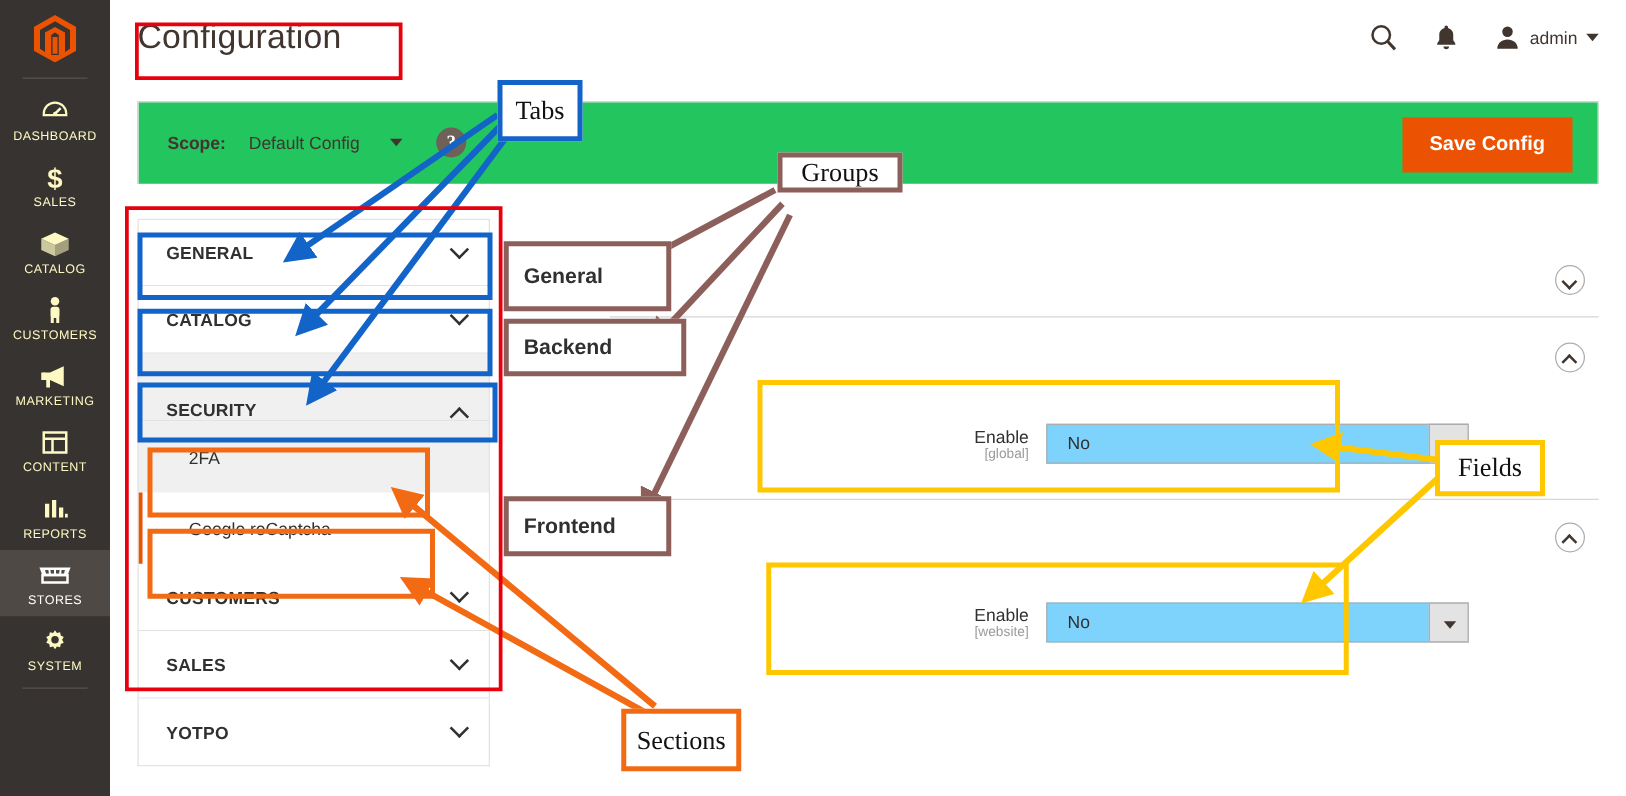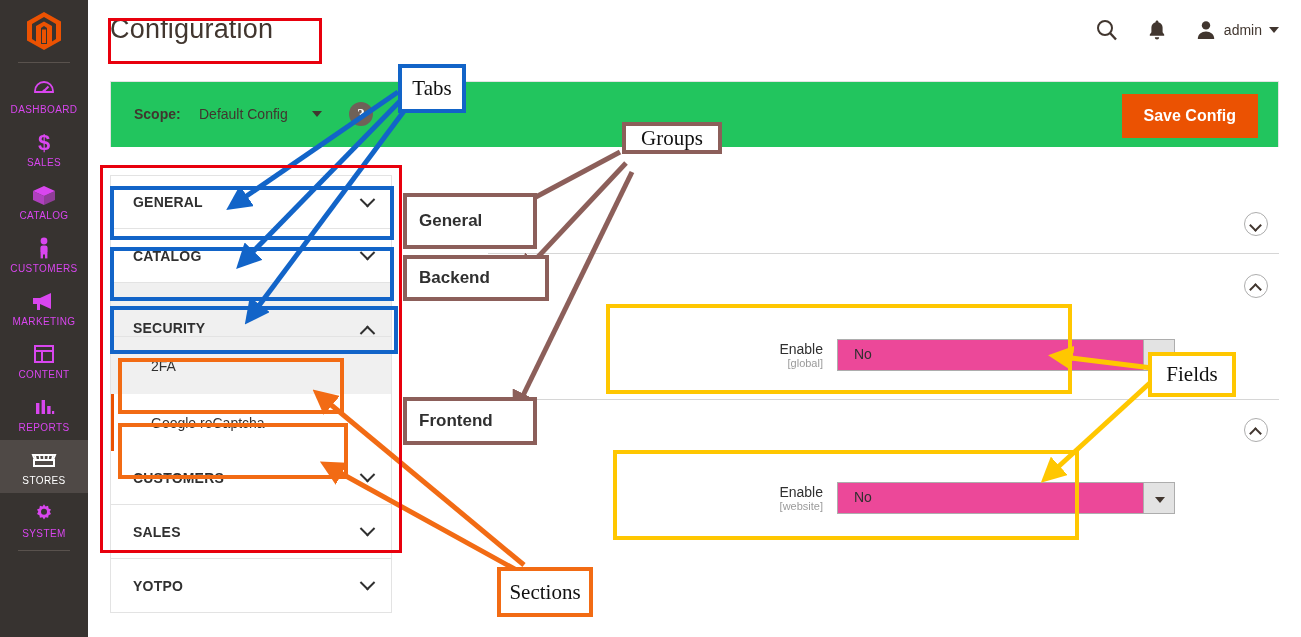--- a/index.html
+++ b/index.html
@@ -15,21 +15,21 @@
   #admin-nav{
     position:absolute; left:0; top:0; width:88px; height:637px;
     background:#373330;
     display:flex; flex-direction:column; align-items:center;
   }
   #logo-wrap{ height:62px; display:flex; align-items:center; justify-content:center; width:100%; }
   .logo-hex{ width:34px; height:38px; position:relative; }
   .nav-sep{ width:52px; height:1px; background:#59524d; margin:0 0 6px 0; }
   .nav-item{
     width:88px; padding:8px 0 7px; text-align:center;
-    color:#d946ef; cursor:pointer; position:relative;
+    color:#fef9c3; cursor:pointer; position:relative;
   }
   .nav-item .nav-ico{ display:block; height:26px; line-height:26px; margin-bottom:1px; }
   .nav-item .nav-lbl{ font-size:10px; letter-spacing:.4px; display:block; }
   .nav-item.active{ background:#4f4946; color:#fff; }
 
   
   #main{ position:absolute; left:88px; top:0; right:0; height:637px; background:#fff; }
 
   
   #page-header{ position:absolute; left:0; top:0; right:0; height:62px; }
@@ -98,21 +98,21 @@
   }
   .toggle-circle .tc.down{ transform:rotate(45deg); }
   .toggle-circle .tc.up{ transform:rotate(-135deg); top:10px;}
 
   .field-row{ position:absolute; display:flex; align-items:center; }
   .field-label{ text-align:right; width:110px; }
   .field-label .fl-name{ font-size:14px; font-weight:normal; color:#303030; display:block; }
   .field-label .fl-scope{ font-size:11px; color:#9b9b9b; display:block; }
   .sel-wrap{ position:relative; margin-left:14px; width:338px; height:32px; }
   .sel-box{
-    position:absolute; inset:0; border:1px solid #adadad; background:#ec4899;
+    position:absolute; inset:0; border:1px solid #adadad; background:#7dd3fc;
     font-size:14px; color:#303030; padding:6px 0 0 16px; cursor:pointer;
   }
   .sel-arrow{
     position:absolute; right:0; top:0; width:32px; height:32px; background:#e3e3e3;
     border:1px solid #adadad; cursor:pointer;
   }
   .sel-arrow i{
     position:absolute; left:11px; top:14px; width:0;height:0;
     border-left:5px solid transparent;border-right:5px solid transparent;border-top:6px solid #41362f;
   }

